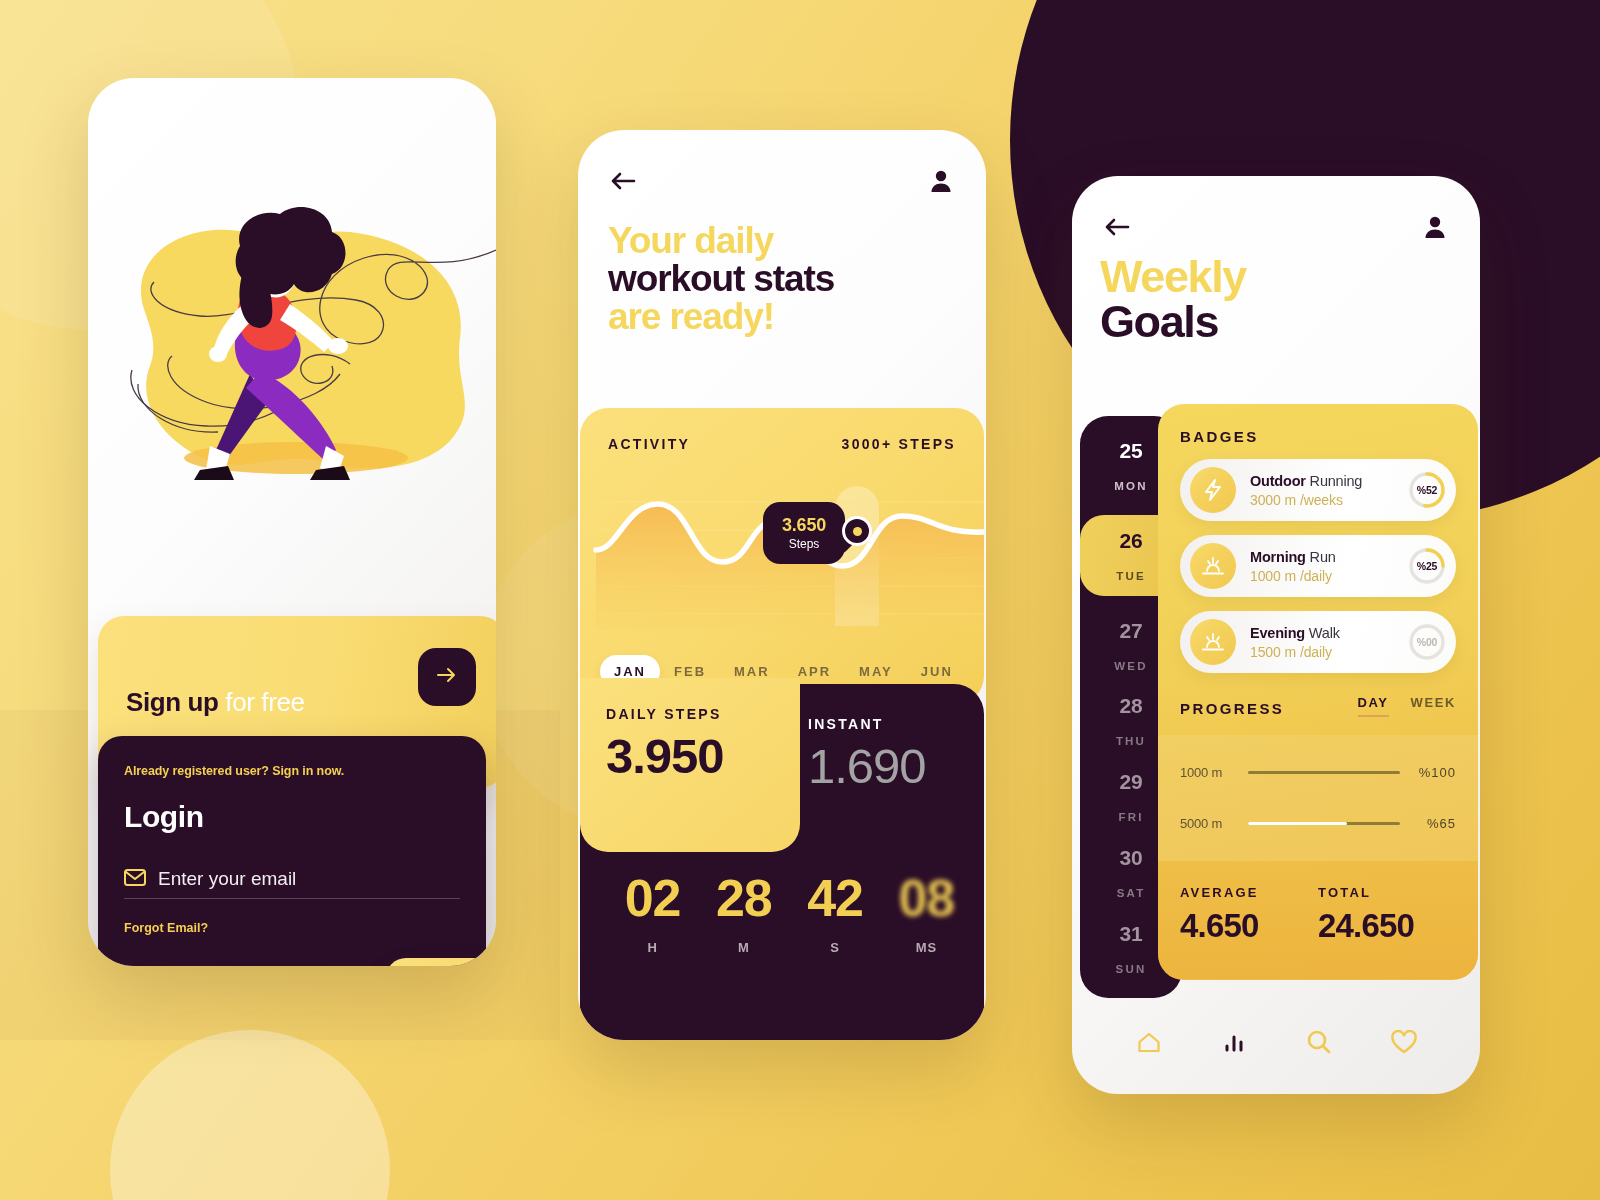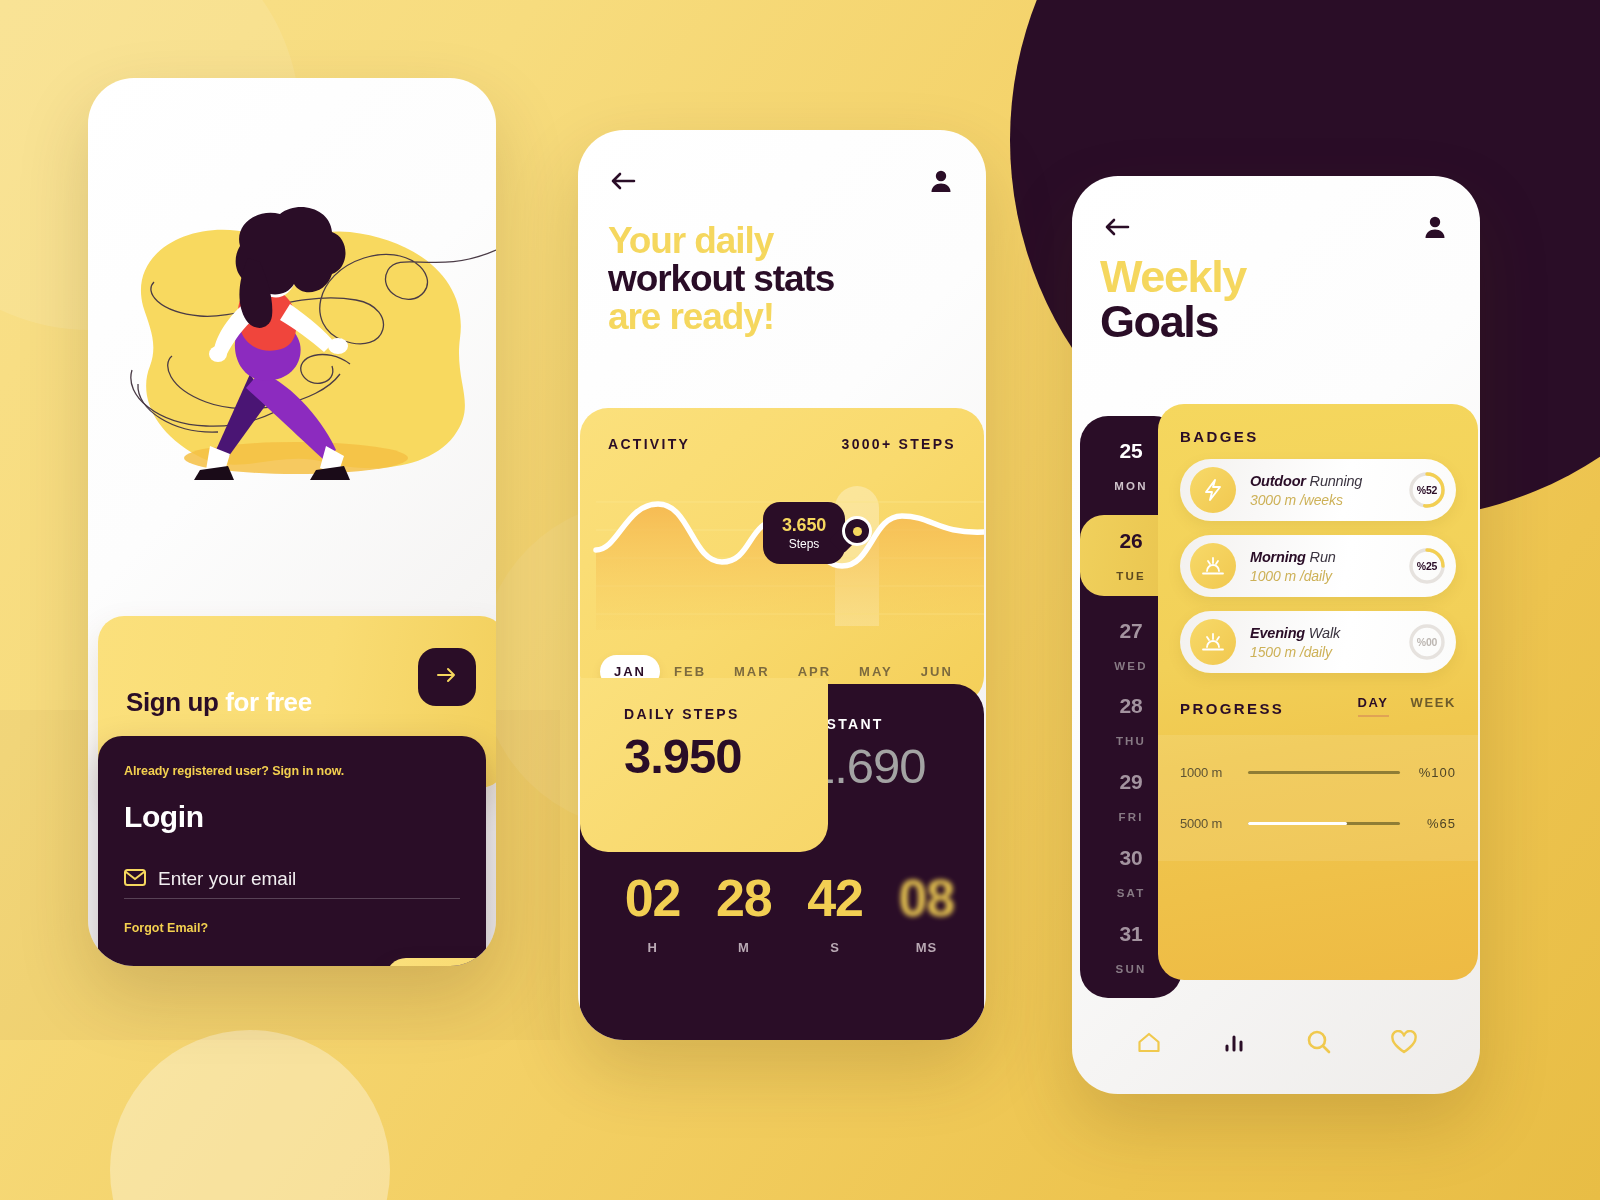--- a/index.html
+++ b/index.html
@@ -64,21 +64,21 @@
   .signup-card {
     position: absolute; left: 10px; top: 538px;
     width: 408px; height: 172px;
     background: linear-gradient(100deg,#fbe07c 0%, #f9dc73 55%, #f2cf5c 100%);
     border-radius: 26px;
     box-shadow: 0 16px 34px rgba(120,80,10,0.14);
     display: flex; align-items: center; padding: 0 28px;
     z-index: 2;
   }
   .signup-title { font-size: 26px; font-weight: 700; color: #2a0d27; letter-spacing: -0.4px; }
-  .signup-title .light { color: #fff; font-weight: 700; }
+  .signup-title .light { color: #fff; font-weight: 400; }
   .signup-arrow {
     position: absolute; right: 30px; top: 32px;
     width: 58px; height: 58px; border-radius: 18px;
     background: #2a0d27; display: flex; align-items: center; justify-content: center;
     cursor: pointer;
   }
   .login-card {
     position: absolute; left: 10px; top: 658px;
     width: 388px; height: 262px;
     background: #2a0d27; border-radius: 24px;
@@ -127,24 +127,24 @@
     display: flex; flex-direction: column; align-items: center; justify-content: center;
   }
   .tooltip::after { content:""; position:absolute; right:-8px; top:28px; width:20px; height:20px; background:#2a0d27; border-radius:4px; transform: rotate(45deg); z-index:-1; }
   .tooltip .v { font-size: 18px; font-weight: 700; color: #f5d75e; letter-spacing: -0.2px; }
   .tooltip .l { font-size: 12px; color: #fff; margin-top: 1px; }
   .marker { position: absolute; left: 262px; top: 36px; width: 30px; height: 30px; border-radius: 50%; background: #2a0d27; border: 3.5px solid #fff; z-index: 6; display: flex; align-items: center; justify-content: center; }
   .marker i { width: 9px; height: 9px; border-radius: 50%; background: #f5d75e; display: block; }
   .hl-bar { position: absolute; left: 255px; top: 6px; width: 44px; height: 140px; background: rgba(255,255,255,0.30); border-radius: 22px 22px 0 0; }
 
   .steps-card {
-    position: absolute; left: 2px; top: 548px; width: 248px; height: 174px;
+    position: absolute; left: 2px; top: 548px; width: 220px; height: 174px;
     background: linear-gradient(140deg,#fbe07c 0%, #f7d669 100%);
     border-radius: 0 0 28px 28px; z-index: 3;
-    padding: 28px 0 0 44px;
+    padding: 28px 0 0 26px;
   }
   .steps-card .lbl { font-size: 14px; font-weight: 700; letter-spacing: 2.3px; color: #2a0d27; }
   .steps-card .val { font-size: 49px; font-weight: 700; color: #2a0d27; letter-spacing: -1px; margin-top: 6px; }
 
   .dark-card {
     position: absolute; left: 2px; top: 554px; width: 404px; height: 388px;
     background: #2a0d27; border-radius: 30px; z-index: 2;
   }
   .instant { position: absolute; left: 228px; top: 32px; }
   .instant .lbl { font-size: 14px; font-weight: 700; letter-spacing: 2.3px; color: #fff; }
@@ -186,21 +186,21 @@
   .panel-pad { padding: 24px 22px 0 22px; }
   .sec-title { font-size: 15px; font-weight: 700; letter-spacing: 2.4px; color: #2a0d27; }
   .badge {
     display: flex; align-items: center; gap: 14px;
     background: linear-gradient(100deg,#f3f1ef 0%, #ffffff 60%, #fbfbfa 100%);
     border-radius: 34px; height: 62px; padding: 0 10px 0 10px; margin-top: 14px;
     box-shadow: 0 5px 14px rgba(130,95,20,0.10);
     cursor: pointer;
   }
   .badge-ico { width: 46px; height: 46px; border-radius: 50%; background: linear-gradient(135deg,#f7d969,#f1c84f); display: flex; align-items: center; justify-content: center; flex: 0 0 46px; }
-  .badge-txt { flex: 1; font-style: italic; }
+  .badge-txt { flex: 1; }
   .badge-txt .n { font-size: 14.5px; color: #3b3440; letter-spacing: -0.2px; }
   .badge-txt .n b { color: #2a0d27; font-weight: 700; }
   .badge-txt .s { font-size: 14px; color: #cdb157; margin-top: 2px; letter-spacing: -0.1px; }
   .ring { width: 38px; height: 38px; flex: 0 0 38px; position: relative; display: flex; align-items: center; justify-content: center; }
   .ring svg { position: absolute; inset: 0; }
   .ring span { font-size: 10.5px; font-weight: 700; color: #2a0d27; letter-spacing: -0.2px; }
   .ring.zero span { color: #bdb7b2; }
 
   .prog-head { display: flex; align-items: flex-end; justify-content: space-between; margin-top: 22px; }
   .prog-tabs { display: flex; gap: 22px; }
@@ -581,20 +581,30 @@
       </div>
       <div class="bar-row">
         <span class="bar-lbl">5000 m</span>
         <span class="bar-track">
           <span class="bar-fill" style="width:65%"></span>
         </span>
         <span class="bar-pct">%65</span>
       </div>
     </div>
 
+    <div class="totals">
+      <div class="tot">
+        <div class="l">AVERAGE</div>
+        <div class="v">4.650</div>
+      </div>
+      <div class="tot">
+        <div class="l">TOTAL</div>
+        <div class="v">24.650</div>
+      </div>
+    </div>
   </div>
 
   <div class="nav">
     <span class="icon-btn">
       <svg width="26" height="24" viewBox="0 0 26 24">
           <path d="M13 4L3.5 12v9h19v-9z" stroke="#f0c94e" stroke-width="2.2" fill="none" stroke-linejoin="round"></path>
         </svg>
     </span>
     <span class="icon-btn">
       <svg width="26" height="24" viewBox="0 0 26 24">

